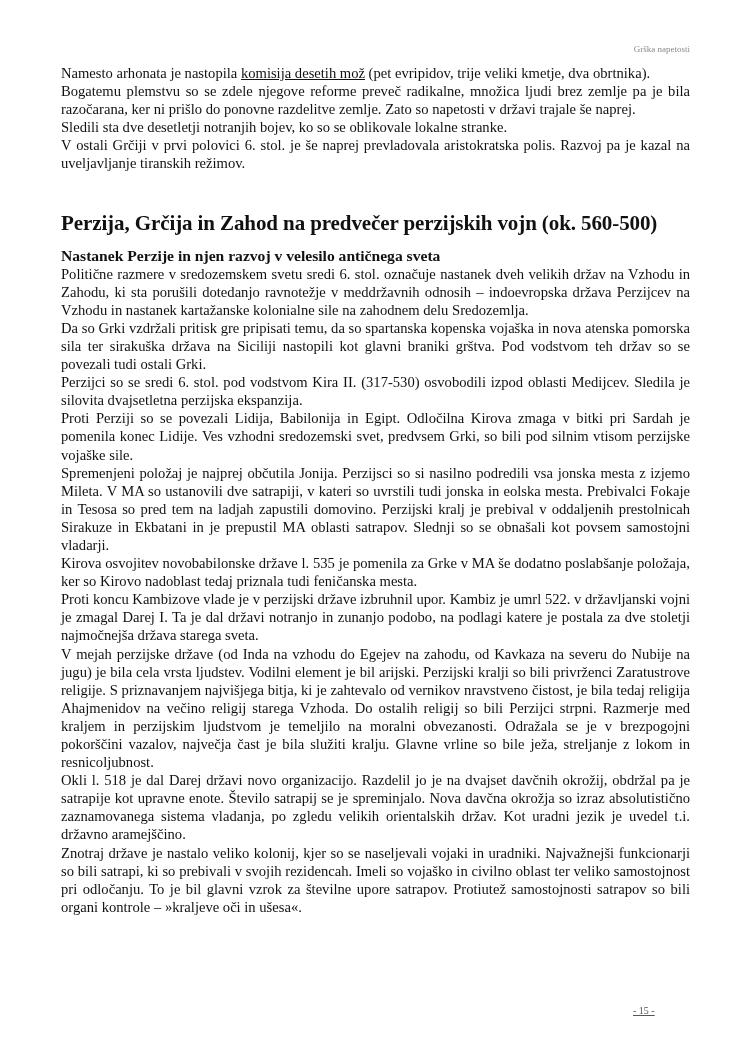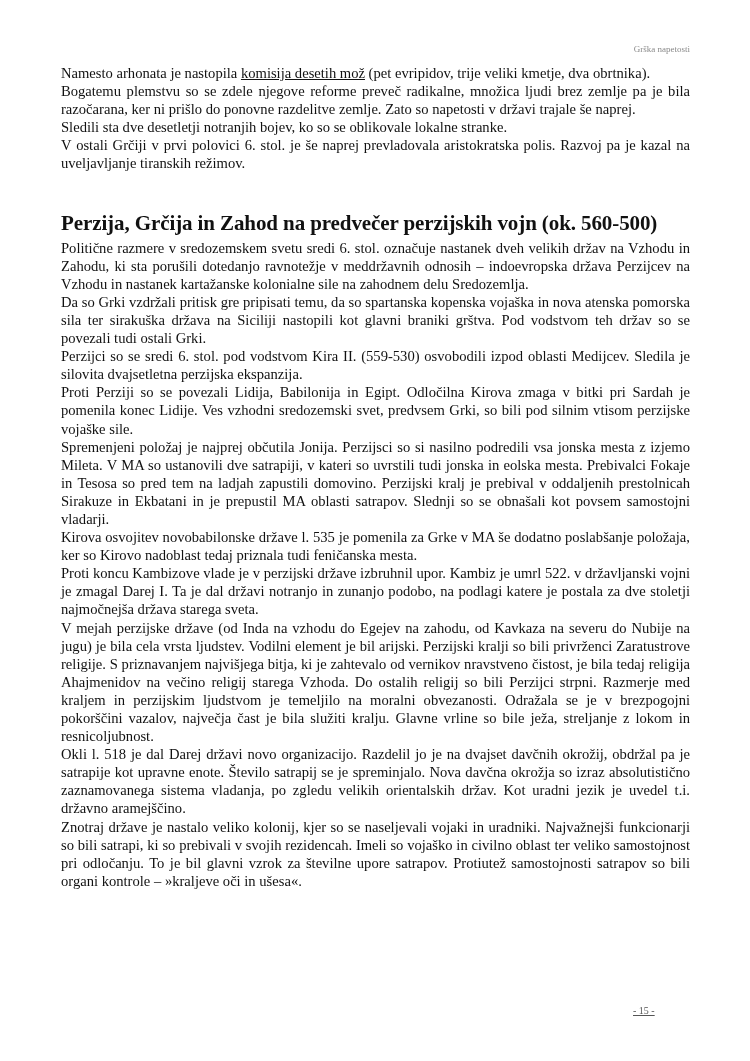--- a/index.html
+++ b/index.html
@@ -13,21 +13,21 @@
     }
     .page {
       position: absolute; left: 61px; top: 64px; width: 629px;
     }
     p.body {
       margin: 0; font-size: 14.6px; line-height: 18.1px; text-align: justify;
     }
     p.body.left { text-align: left; }
     .u { text-decoration: underline; }
     h1.section {
-      margin: 38px 0 4px 0; font-size: 21px; font-weight: bold; line-height: 24px;
+      margin: 38px 0 12px 0; font-size: 21px; font-weight: bold; line-height: 24px;
       letter-spacing: -0.1px;
     }
     h2.sub {
       margin: 12px 0 0 0; font-size: 15.6px; font-weight: bold; line-height: 18px;
     }
     .page-number {
       position: absolute; top: 1005px; left: 633px;
       font-size: 10px; color: #555555; text-decoration: underline;
     }
   </style>
@@ -37,23 +37,24 @@
 <div class="running-header">Grška napetosti</div>
 
 <div class="page">
   <p class="body left"><span>Namesto arhonata je nastopila </span><span class="u">komisija desetih mož</span><span> (pet evripidov, trije veliki kmetje, dva obrtnika).</span></p>
   <p class="body">Bogatemu plemstvu so se zdele njegove reforme preveč radikalne, množica ljudi brez zemlje pa je bila razočarana, ker ni prišlo do ponovne razdelitve zemlje. Zato so napetosti v državi trajale še naprej.</p>
   <p class="body left">Sledili sta dve desetletji notranjih bojev, ko so se oblikovale lokalne stranke.</p>
   <p class="body">V ostali Grčiji v prvi polovici 6. stol. je še naprej prevladovala aristokratska polis. Razvoj pa je kazal na uveljavljanje tiranskih režimov.</p>
 
   <h1 class="section">Perzija, Grčija in Zahod na predvečer perzijskih vojn (ok. 560-500)</h1>
 
+  <h2 class="sub">Nastanek Perzije in njen razvoj v velesilo antičnega sveta</h2>
   <p class="body">Politične razmere v sredozemskem svetu sredi 6. stol. označuje nastanek dveh velikih držav na Vzhodu in Zahodu, ki sta porušili dotedanjo ravnotežje v meddržavnih odnosih – indoevropska država Perzijcev na Vzhodu in nastanek kartažanske kolonialne sile na zahodnem delu Sredozemlja.</p>
   <p class="body">Da so Grki vzdržali pritisk gre pripisati temu, da so spartanska kopenska vojaška in nova atenska pomorska sila ter sirakuška država na Siciliji nastopili kot glavni braniki grštva. Pod vodstvom teh držav so se povezali tudi ostali Grki.</p>
-  <p class="body">Perzijci so se sredi 6. stol. pod vodstvom Kira II. (559-530) osvobodili izpod oblasti Medijcev. Sledila je silovita dvajsetletna perzijska ekspanzija.</p>
+  <p class="body">Perzijci so se sredi 6. stol. pod vodstvom Kira II. (317-530) osvobodili izpod oblasti Medijcev. Sledila je silovita dvajsetletna perzijska ekspanzija.</p>
   <p class="body">Proti Perziji so se povezali Lidija, Babilonija in Egipt. Odločilna Kirova zmaga v bitki pri Sardah je pomenila konec Lidije. Ves vzhodni sredozemski svet, predvsem Grki, so bili pod silnim vtisom perzijske vojaške sile.</p>
   <p class="body">Spremenjeni položaj je najprej občutila Jonija. Perzijsci so si nasilno podredili vsa jonska mesta z izjemo Mileta. V MA so ustanovili dve satrapiji, v kateri so uvrstili tudi jonska in eolska mesta. Prebivalci Fokaje in Tesosa so pred tem na ladjah zapustili domovino. Perzijski kralj je prebival v oddaljenih prestolnicah Sirakuze in Ekbatani in je prepustil MA oblasti satrapov. Slednji so se obnašali kot povsem samostojni vladarji.</p>
   <p class="body">Kirova osvojitev novobabilonske države l. 535 je pomenila za Grke v MA še dodatno poslabšanje položaja, ker so Kirovo nadoblast tedaj priznala tudi feničanska mesta.</p>
   <p class="body">Proti koncu Kambizove vlade je v perzijski države izbruhnil upor. Kambiz je umrl 522. v državljanski vojni je zmagal Darej I. Ta je dal državi notranjo in zunanjo podobo, na podlagi katere je postala za dve stoletji najmočnejša država starega sveta.</p>
   <p class="body">V mejah perzijske države (od Inda na vzhodu do Egejev na zahodu, od Kavkaza na severu do Nubije na jugu) je bila cela vrsta ljudstev. Vodilni element je bil arijski. Perzijski kralji so bili privrženci Zaratustrove religije. S priznavanjem najvišjega bitja, ki je zahtevalo od vernikov nravstveno čistost, je bila tedaj religija Ahajmenidov na večino religij starega Vzhoda. Do ostalih religij so bili Perzijci strpni. Razmerje med kraljem in perzijskim ljudstvom je temeljilo na moralni obvezanosti. Odražala se je v brezpogojni pokorščini vazalov, največja čast je bila služiti kralju. Glavne vrline so bile ježa, streljanje z lokom in resnicoljubnost.</p>
   <p class="body">Okli l. 518 je dal Darej državi novo organizacijo. Razdelil jo je na dvajset davčnih okrožij, obdržal pa je satrapije kot upravne enote. Število satrapij se je spreminjalo. Nova davčna okrožja so izraz absolutistično zaznamovanega sistema vladanja, po zgledu velikih orientalskih držav. Kot uradni jezik je uvedel t.i. državno aramejščino.</p>
   <p class="body">Znotraj države je nastalo veliko kolonij, kjer so se naseljevali vojaki in uradniki. Najvažnejši funkcionarji so bili satrapi, ki so prebivali v svojih rezidencah. Imeli so vojaško in civilno oblast ter veliko samostojnost pri odločanju. To je bil glavni vzrok za številne upore satrapov. Protiutež samostojnosti satrapov so bili organi kontrole – »kraljeve oči in ušesa«.</p>
 </div>
 
 <div class="page-number">- 15 -</div>

